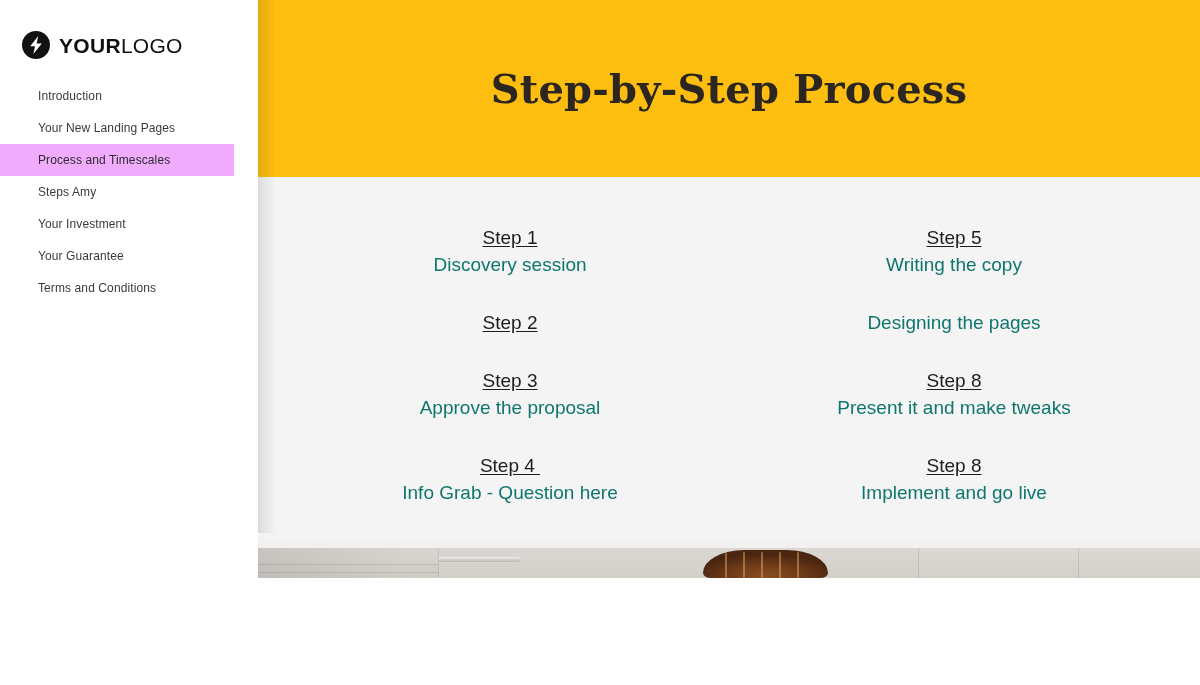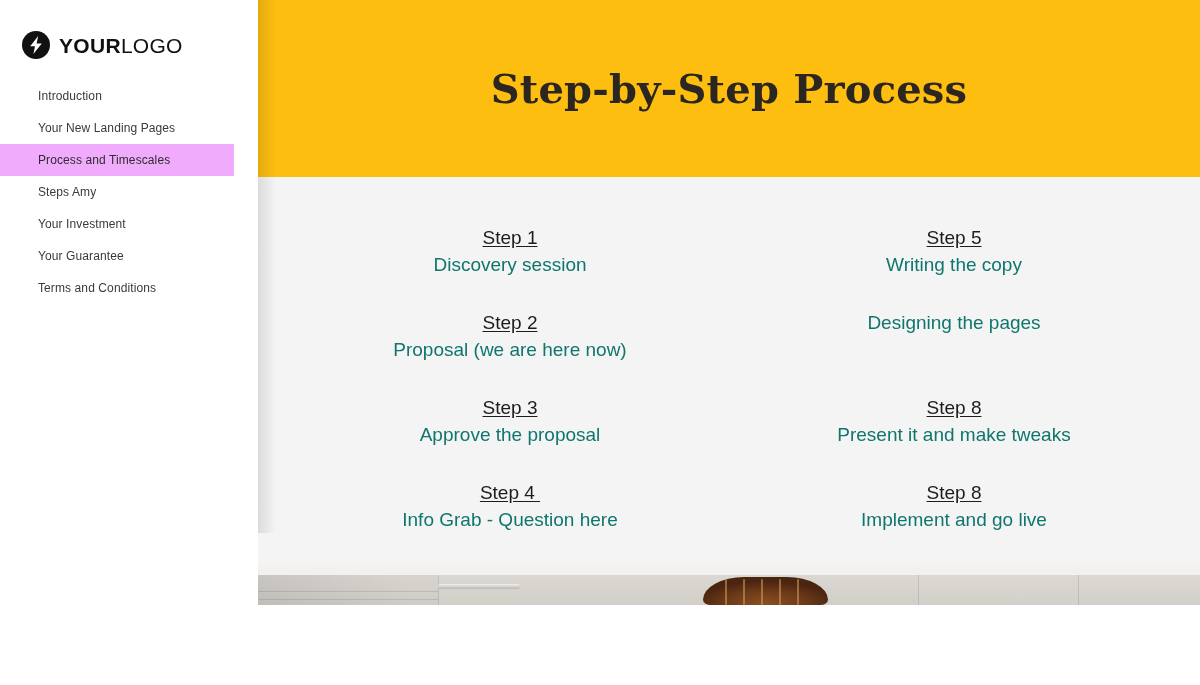--- a/index.html
+++ b/index.html
@@ -253,21 +253,20 @@
           <div class="step-title">Step 1</div>
           <div class="step-desc">Discovery session</div>
         </div>
         <div class="step-cell">
           <div class="step-title">Step 5</div>
           <div class="step-desc">Writing the copy</div>
         </div>
 
         <div class="step-cell">
           <div class="step-title">Step 2</div>
-          <div class="step-desc">Proposal (we are here now)</div>
         </div>
         <div class="step-cell">
           <div class="step-desc">Designing the pages</div>
         </div>
 
         <div class="step-cell">
           <div class="step-title">Step 3</div>
           <div class="step-desc">Approve the proposal</div>
         </div>
         <div class="step-cell">

